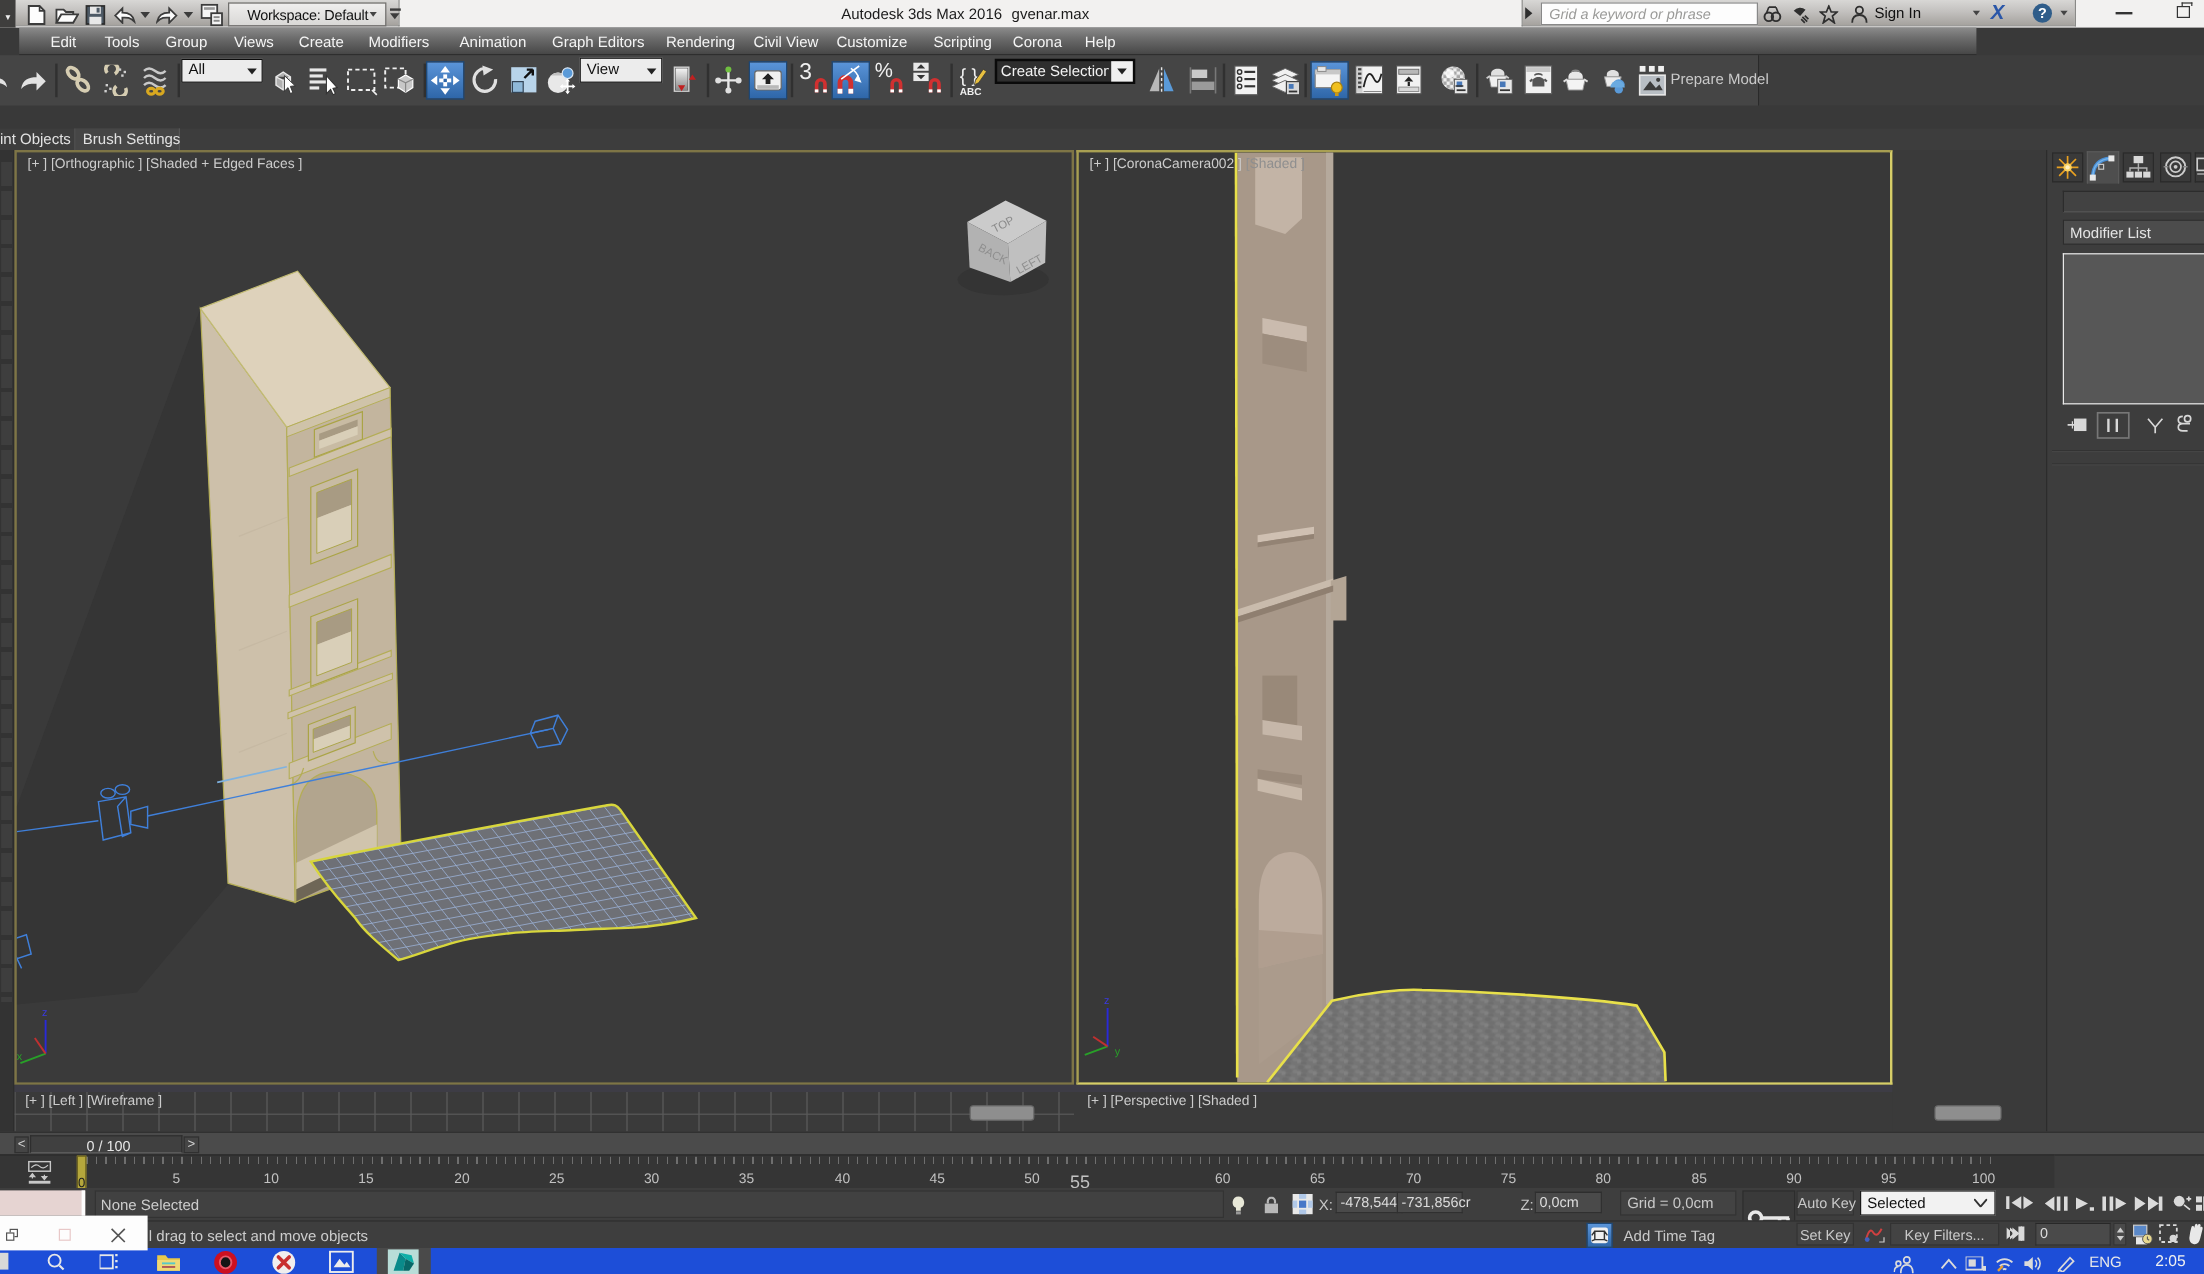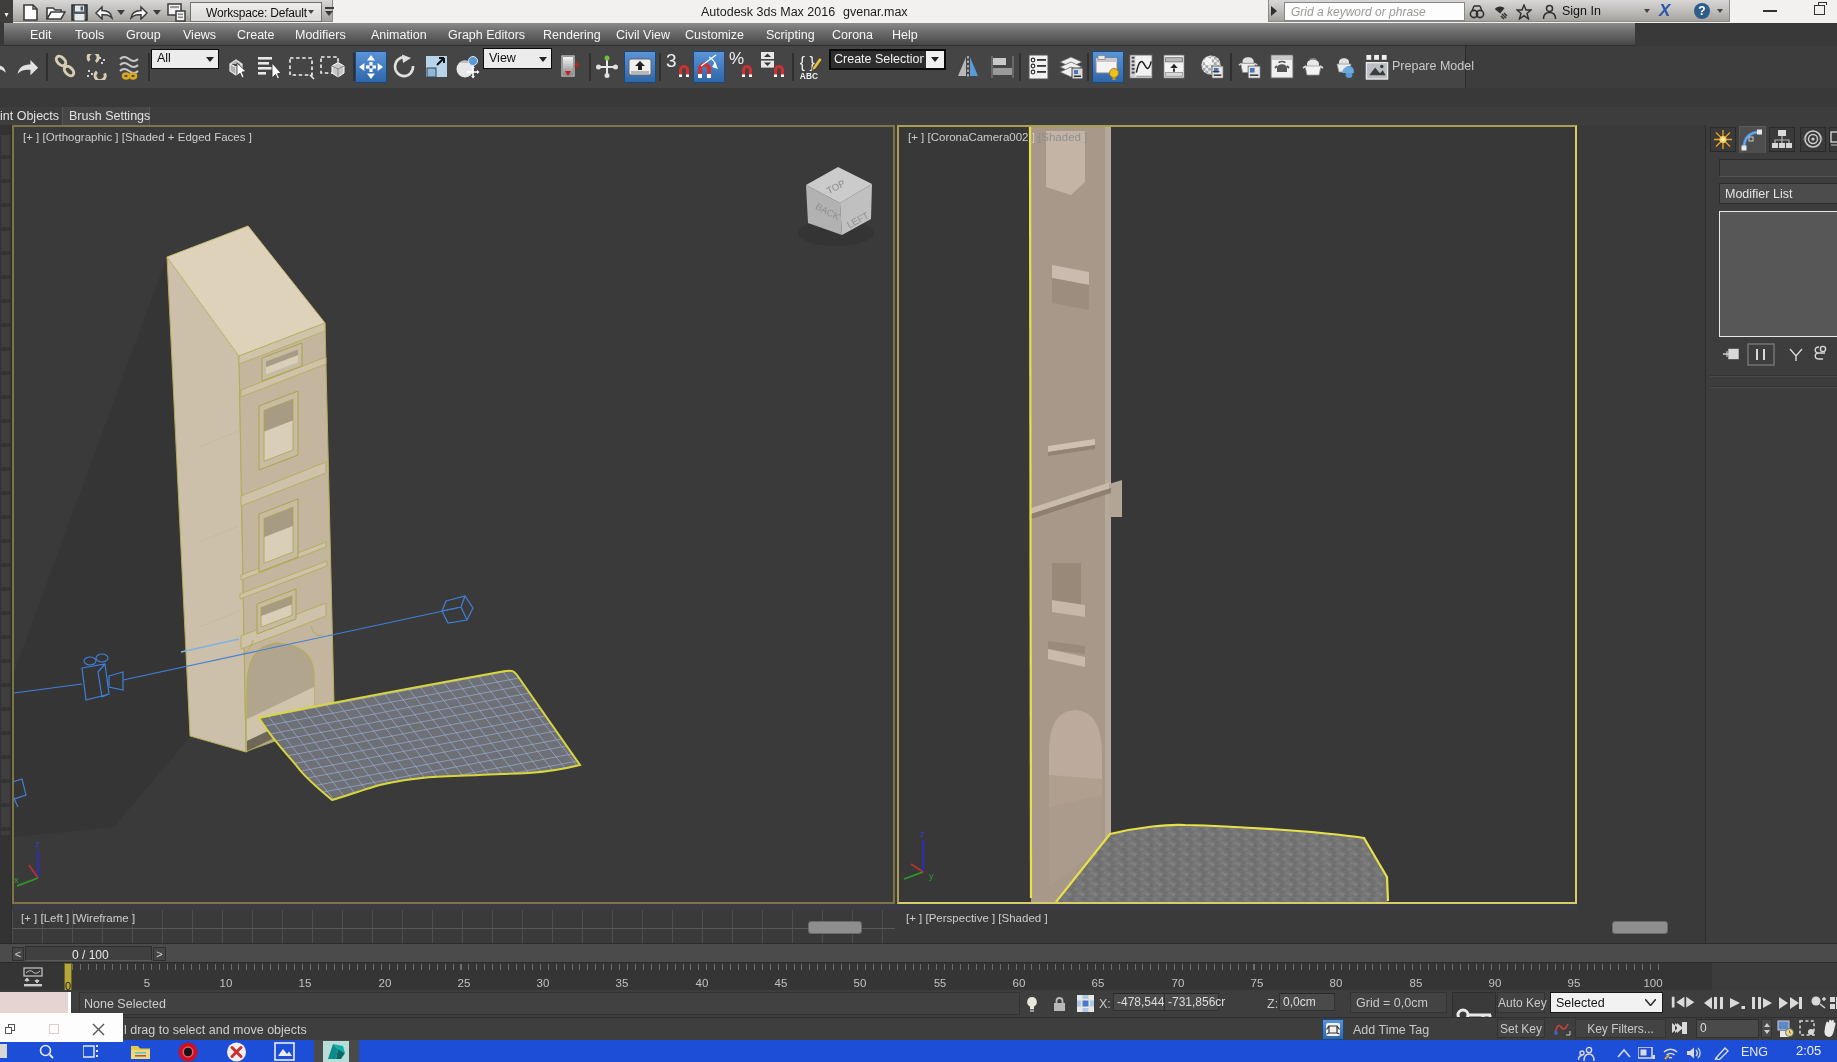--- a/index.html
+++ b/index.html
@@ -4,21 +4,21 @@
 html,body{width:1837px;height:1062px;overflow:hidden;background:#393939;font-family:"Liberation Sans",sans-serif}
 .abs{position:absolute}
 #root{position:relative;width:1837px;height:1062px}
 
 #title{left:0;top:0;width:1837px;height:23px;background:#f2f1f0}
 #appbtn{left:0;top:0;width:13px;height:23px;background:#3f3e3d;color:#eee;font-size:8px;text-align:center;line-height:30px}
 #qat{left:13px;top:0;width:320px;height:22px;background:linear-gradient(#d8d7d5,#c3c1bf 45%,#a5a29e);border-right:1px solid #8a8a88;border-bottom:1px solid #8a8a88}
 #rtools{left:1268px;top:0;width:462px;height:22px;background:linear-gradient(#d8d7d5,#c3c1bf 45%,#a5a29e);border:1px solid #8a8a88;border-top:none}
 .ttext{color:#1b1b1b;font-size:14px;top:4px}
 
-#menubar{left:4px;top:23px;width:1631px;height:23px;background:linear-gradient(#8b8b8b,#6c6c6c 40%,#474747);border-bottom:1px solid #2e2e2e}
+#menubar{left:16px;top:23px;width:1631px;height:23px;background:linear-gradient(#8b8b8b,#6c6c6c 40%,#474747);border-bottom:1px solid #2e2e2e}
 .menu{position:absolute;top:5px;color:#f5f5f5;font-size:12.5px;white-space:nowrap}
 
 #toolbar{left:0;top:46px;width:1466px;height:42px;background:#454545;border-right:1px solid #2a2a2a}
 #toolbar2{left:1466px;top:46px;width:371px;height:42px;background:#3d3d3d}
 .sep{position:absolute;top:7px;width:2px;height:28px;background:#303030}
 .ticon{position:absolute;top:8px;height:26px}
 .bluetile{position:absolute;top:5px;width:32px;height:32px;background:linear-gradient(#5a94d8,#2e66a8);border:1px solid #1c4878}
 
 #ribbon1{left:0;top:88px;width:1837px;height:19px;background:#434343}
 #ribbon2{left:0;top:107px;width:1837px;height:18px;background:#3d3d3d}
@@ -713,21 +713,21 @@
         <span class="abs" style="left:147px;top:14px;transform:translateX(-50%);color:#c2c2c2;font-size:11.5px">5</span>
         <span class="abs" style="left:226px;top:14px;transform:translateX(-50%);color:#c2c2c2;font-size:11.5px">10</span>
         <span class="abs" style="left:305px;top:14px;transform:translateX(-50%);color:#c2c2c2;font-size:11.5px">15</span>
         <span class="abs" style="left:385px;top:14px;transform:translateX(-50%);color:#c2c2c2;font-size:11.5px">20</span>
         <span class="abs" style="left:464px;top:14px;transform:translateX(-50%);color:#c2c2c2;font-size:11.5px">25</span>
         <span class="abs" style="left:543px;top:14px;transform:translateX(-50%);color:#c2c2c2;font-size:11.5px">30</span>
         <span class="abs" style="left:622px;top:14px;transform:translateX(-50%);color:#c2c2c2;font-size:11.5px">35</span>
         <span class="abs" style="left:702px;top:14px;transform:translateX(-50%);color:#c2c2c2;font-size:11.5px">40</span>
         <span class="abs" style="left:781px;top:14px;transform:translateX(-50%);color:#c2c2c2;font-size:11.5px">45</span>
         <span class="abs" style="left:860px;top:14px;transform:translateX(-50%);color:#c2c2c2;font-size:11.5px">50</span>
-        <span class="abs" style="left:940px;top:14px;transform:translateX(-50%);color:#c2c2c2;font-size:11px">55</span>
+        <span class="abs" style="left:900px;top:14px;transform:translateX(-50%);color:#c2c2c2;font-size:15px">55</span>
         <span class="abs" style="left:1019px;top:14px;transform:translateX(-50%);color:#c2c2c2;font-size:11.5px">60</span>
         <span class="abs" style="left:1098px;top:14px;transform:translateX(-50%);color:#c2c2c2;font-size:11.5px">65</span>
         <span class="abs" style="left:1178px;top:14px;transform:translateX(-50%);color:#c2c2c2;font-size:11.5px">70</span>
         <span class="abs" style="left:1257px;top:14px;transform:translateX(-50%);color:#c2c2c2;font-size:11.5px">75</span>
         <span class="abs" style="left:1336px;top:14px;transform:translateX(-50%);color:#c2c2c2;font-size:11.5px">80</span>
         <span class="abs" style="left:1416px;top:14px;transform:translateX(-50%);color:#c2c2c2;font-size:11.5px">85</span>
         <span class="abs" style="left:1495px;top:14px;transform:translateX(-50%);color:#c2c2c2;font-size:11.5px">90</span>
         <span class="abs" style="left:1574px;top:14px;transform:translateX(-50%);color:#c2c2c2;font-size:11.5px">95</span>
         <span class="abs" style="left:1653px;top:14px;transform:translateX(-50%);color:#c2c2c2;font-size:11.5px">100</span>
       </div>

